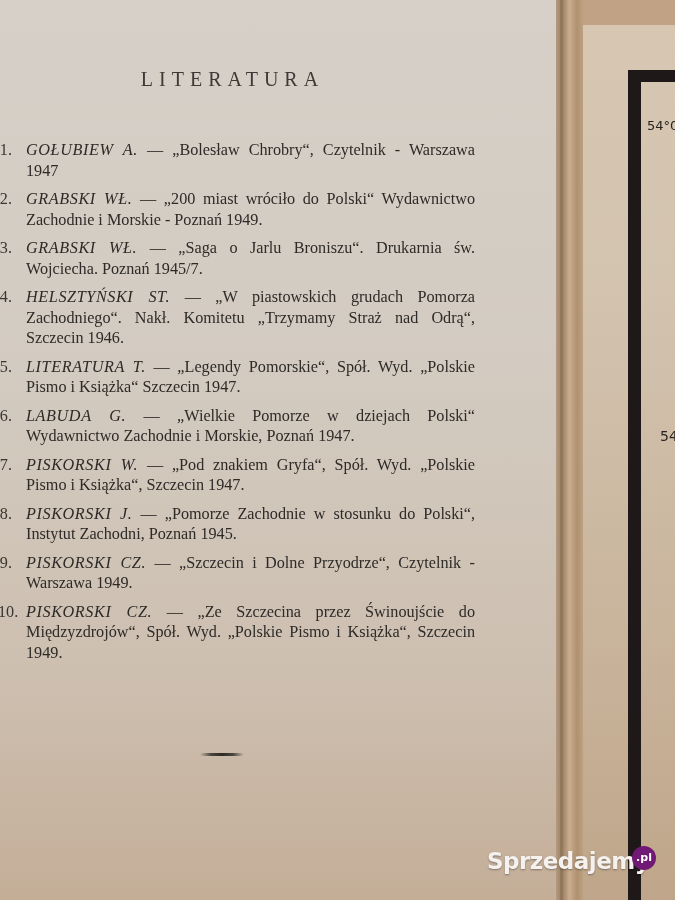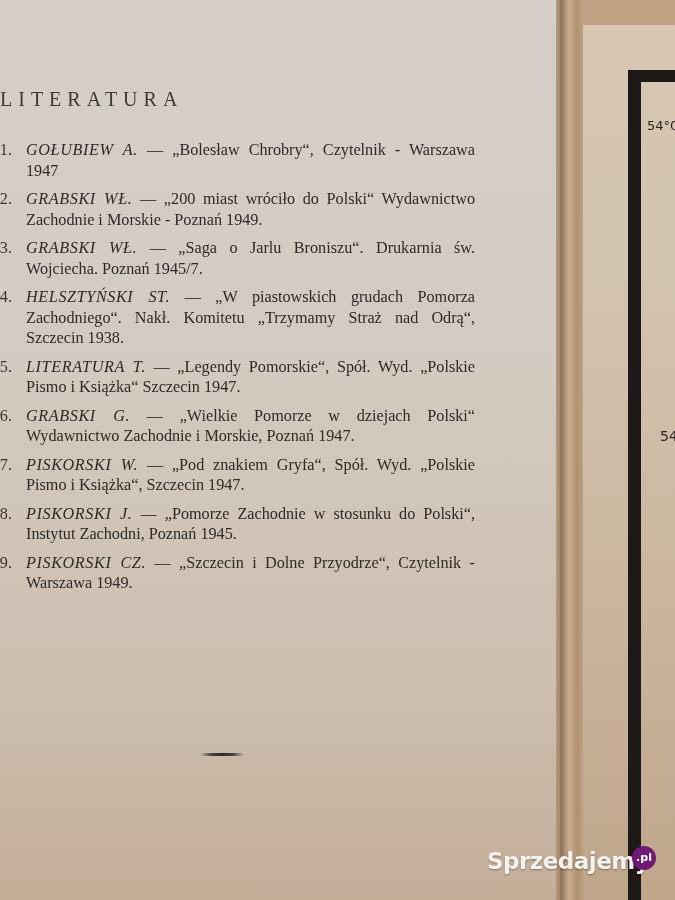--- a/index.html
+++ b/index.html
@@ -41,22 +41,23 @@
     .map-label {
       position: absolute; font-family: "DejaVu Sans", sans-serif;
       font-size: 13px; color: #2a2320;
     }
     .map-label-top { left: 647px; top: 118px; }
     .map-label-mid { left: 660px; top: 428px; font-size: 14px; }
 
     
     .title {
       position: absolute; left: 0; top: 68px; width: 465px;
+      text-align: center;
       font-family: "Liberation Serif", serif;
-      font-size: 20px; letter-spacing: 6px; color: #3d3935; margin-top: 20px;
+      font-size: 20px; letter-spacing: 6px; color: #3d3935;
     }
     .biblio {
       position: absolute; left: 0; top: 140px; width: 475px;
       font-family: "Liberation Serif", serif;
       font-size: 16.2px; line-height: 20.5px; color: #2e2a27;
     }
     .entry {
       position: relative; padding-left: 26px; margin-bottom: 8px;
       text-align: justify;
     }
@@ -108,41 +109,45 @@
     <div class="entry">
       <span class="entry-num">2.</span>
       <span class="entry-author">GRABSKI WŁ.</span><span> — „200 miast wróciło do Polski“ Wydawnictwo Zachodnie i Morskie - Poznań 1949.</span>
     </div>
     <div class="entry">
       <span class="entry-num">3.</span>
       <span class="entry-author">GRABSKI WŁ.</span><span> — „Saga o Jarlu Broniszu“. Drukarnia św. Wojciecha. Poznań 1945/7.</span>
     </div>
     <div class="entry">
       <span class="entry-num">4.</span>
-      <span class="entry-author">HELSZTYŃSKI ST.</span><span> — „W piastowskich grudach Pomorza Zachodniego“. Nakł. Komitetu „Trzymamy Straż nad Odrą“, Szczecin 1938.</span>
+      <span class="entry-author">HELSZTYŃSKI ST.</span><span> — „W piastowskich grudach Pomorza Zachodniego“. Nakł. Komitetu „Trzymamy Straż nad Odrą“, Szczecin 1946.</span>
     </div>
     <div class="entry">
       <span class="entry-num">5.</span>
       <span class="entry-author">LITERATURA T.</span><span> — „Legendy Pomorskie“, Spół. Wyd. „Polskie Pismo i Książka“ Szczecin 1947.</span>
     </div>
     <div class="entry">
       <span class="entry-num">6.</span>
-      <span class="entry-author">GRABSKI G.</span><span> — „Wielkie Pomorze w dziejach Polski“ Wydawnictwo Zachodnie i Morskie, Poznań 1947.</span>
+      <span class="entry-author">LABUDA G.</span><span> — „Wielkie Pomorze w dziejach Polski“ Wydawnictwo Zachodnie i Morskie, Poznań 1947.</span>
     </div>
     <div class="entry">
       <span class="entry-num">7.</span>
       <span class="entry-author">PISKORSKI W.</span><span> — „Pod znakiem Gryfa“, Spół. Wyd. „Polskie Pismo i Książka“, Szczecin 1947.</span>
     </div>
     <div class="entry">
       <span class="entry-num">8.</span>
       <span class="entry-author">PISKORSKI J.</span><span> — „Pomorze Zachodnie w stosunku do Polski“, Instytut Zachodni, Poznań 1945.</span>
     </div>
     <div class="entry">
       <span class="entry-num">9.</span>
       <span class="entry-author">PISKORSKI CZ.</span><span> — „Szczecin i Dolne Przyodrze“, Czytelnik - Warszawa 1949.</span>
     </div>
+    <div class="entry">
+      <span class="entry-num">10.</span>
+      <span class="entry-author">PISKORSKI CZ.</span><span> — „Ze Szczecina przez Świnoujście do Międzyzdrojów“, Spół. Wyd. „Polskie Pismo i Książka“, Szczecin 1949.</span>
+    </div>
   </div>
 
   <div class="ornament"></div>
 
   <div class="watermark">Sprzedajemy</div>
   <div class="watermark-badge">.pl</div>
 </div>
 
 </body></html>

